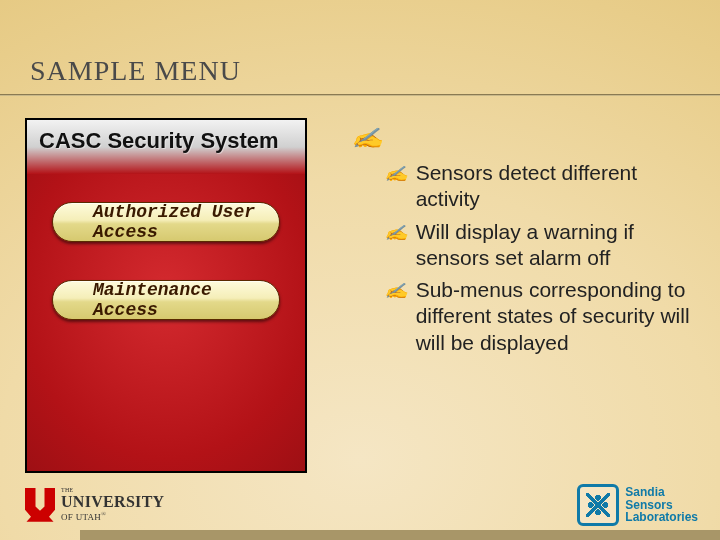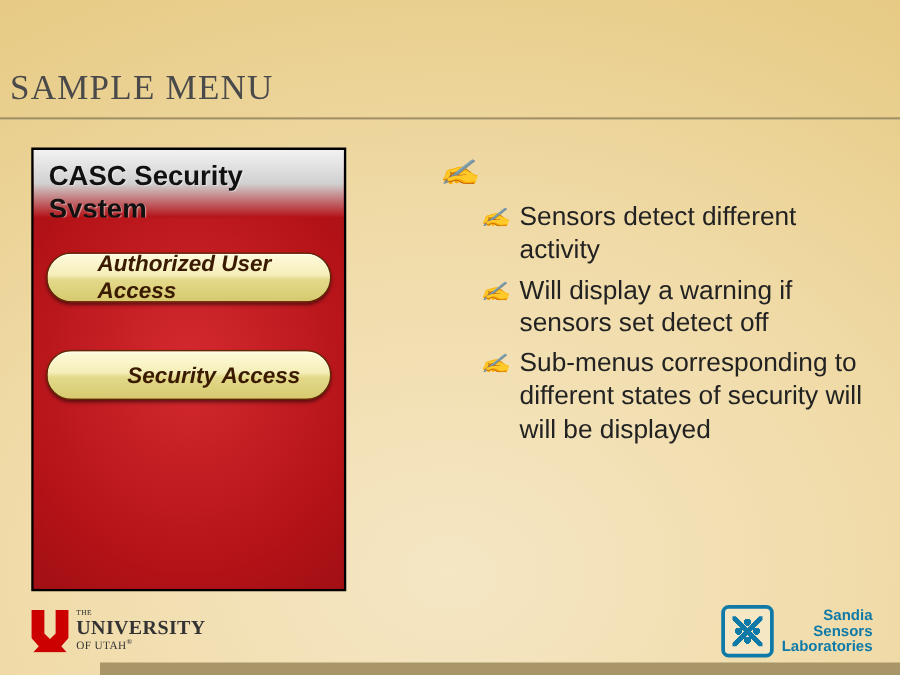--- a/index.html
+++ b/index.html
@@ -7,39 +7,39 @@
   body {
     font-family: Arial, Helvetica, sans-serif;
     background: radial-gradient(ellipse 900px 700px at 50% 85%, #f5e6c4 0%, #f0dba8 40%, #e8cd8a 70%, #dfc070 100%);
     position: relative;
   }
   .slide {
     width: 720px; height: 540px; position: relative;
   }
   .title {
     position: absolute;
-    top: 55px; left: 8px;
+    top: 55px; left: 30px;
     font-family: Georgia, "Times New Roman", serif;
     font-size: 28px;
     letter-spacing: 1px;
     color: #4a4a4a;
     font-weight: normal;
   }
   .title-rule {
     position: absolute;
     top: 94px; left: 0; right: 0;
     height: 0;
     border-top: 1px solid #8a7a52;
     box-shadow: 0 1px 0 #c8b88a;
   }
 
   .menu-panel {
     position: absolute;
     top: 118px; left: 25px;
-    width: 252px; height: 355px;
+    width: 282px; height: 355px;
     background: #000;
     padding: 2px;
   }
   .menu-inner {
     width: 100%; height: 100%;
     background: linear-gradient(180deg, #e2e2e2 0%, #b31217 8%, #c81a1f 30%, #a10f14 100%);
     position: relative;
   }
   .menu-header {
     position: absolute;
@@ -67,21 +67,21 @@
   }
   .menu-button {
     width: 228px; height: 40px;
     background: linear-gradient(180deg, #fefbdc 0%, #f5eeb8 45%, #e3d98a 55%, #d6c96f 100%);
     border: 1px solid #5a2a00;
     border-radius: 20px;
     box-shadow: inset 0 1px 0 rgba(255,255,255,0.7), 0 2px 3px rgba(0,0,0,0.5);
     display: flex;
     align-items: center;
     justify-content: center;
-    font-family: Liberation Sans, sans-serif;
+    font-family: Liberation Mono, monospace;
     font-weight: bold;
     font-style: italic;
     font-size: 18px;
     color: #3a1a00;
     padding-left: 40px;
   }
 
   .content {
     position: absolute;
     top: 122px; left: 355px; right: 20px;
@@ -140,21 +140,21 @@
     text-transform: uppercase;
     letter-spacing: 0.3px;
   }
   .utah-text .small { font-size: 6px; display:block; }
   .utah-text .big { font-size: 16px; font-weight: bold; display:block; }
   .utah-text .r { font-size: 6px; vertical-align: super; }
 
   .logo-sandia {
     position: absolute;
     bottom: 14px; right: 22px;
-    display: flex; align-items: center; gap: 6px; text-align: right;
+    display: flex; align-items: center; gap: 6px;
   }
   .sandia-icon {
     width: 42px; height: 42px;
     border: 3px solid #0f7aa8;
     border-radius: 6px;
     position: relative;
     background: #f5e6c4;
   }
   .sandia-icon::before {
     content: "";
@@ -190,37 +190,37 @@
   <div class="title">SAMPLE MENU</div>
   <div class="title-rule"></div>
 
   <div class="menu-panel">
     <div class="menu-inner">
       <div class="menu-header">
         <div class="menu-header-text">CASC Security System</div>
       </div>
       <div class="menu-body">
         <div class="menu-button">Authorized User Access</div>
-        <div class="menu-button">Security Access</div>
+        <div class="menu-button">Maintenance Access</div>
       </div>
     </div>
   </div>
 
   <div class="content">
     <div class="bullet-main">
       <span class="glyph">✍</span>
     </div>
     <div class="sub-list">
       <div class="bullet-sub">
         <span class="glyph">✍</span>
         <span>Sensors detect different activity</span>
       </div>
       <div class="bullet-sub">
         <span class="glyph">✍</span>
-        <span>Will display a warning if sensors set detect off</span>
+        <span>Will display a warning if sensors set alarm off</span>
       </div>
       <div class="bullet-sub">
         <span class="glyph">✍</span>
         <span>Sub-menus corresponding to different states of security will will be displayed</span>
       </div>
     </div>
   </div>
 
   <div class="logo-utah">
     <div class="utah-u"></div>

